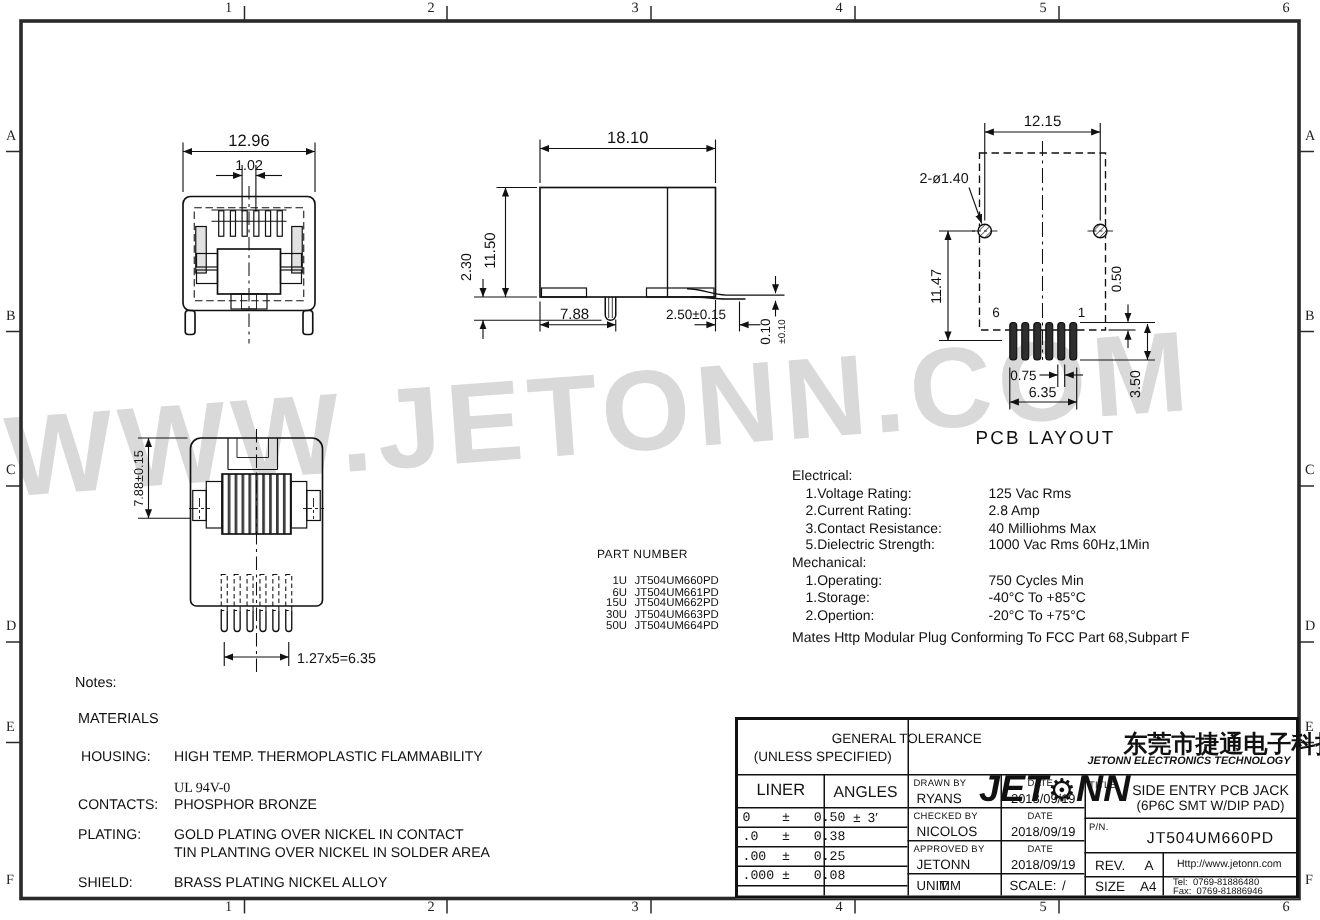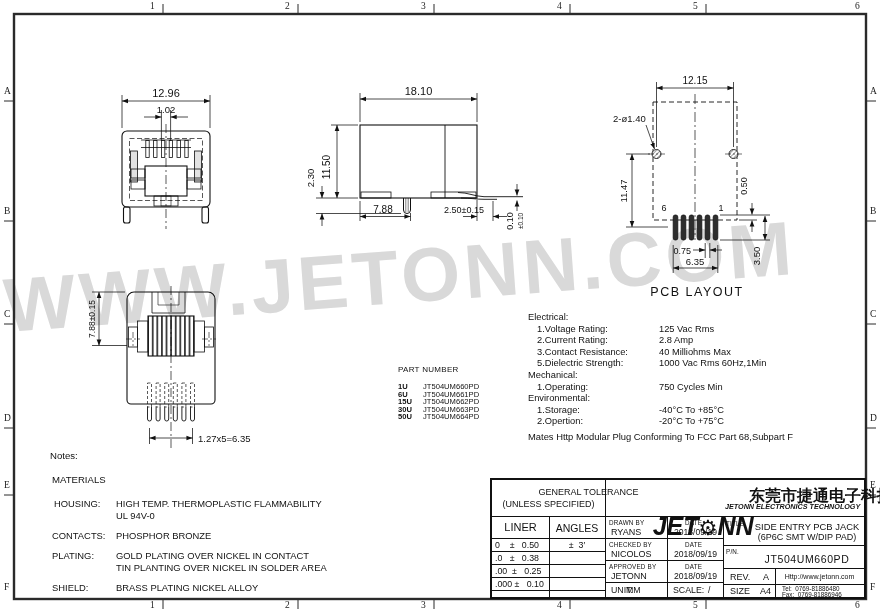--- a/index.html
+++ b/index.html
@@ -11,40 +11,40 @@
   .zone{position:absolute;font-family:"Liberation Serif","DejaVu Serif",serif;
         font-size:9.5px;color:#222;}
   #watermark{position:absolute;left:4px;top:266px;z-index:1;
     font-size:76px;font-weight:bold;letter-spacing:4px;color:#d9d9d9;
     transform:rotate(-4.2deg);transform-origin:0 50%;line-height:80px;}
   svg{position:absolute;left:0;top:0;z-index:2;}
   svg text{font-family:"Liberation Sans","DejaVu Sans",sans-serif;fill:#111;stroke:none;}
   .txtblock{z-index:3;}
   
   .prow{display:flex;line-height:7.6px;font-size:7.6px;}
-  .pqty{width:20px;text-align:left;font-weight:bold;}
+  .pqty{width:20px;text-align:right;}
   .ppn{padding-left:5px;}
   
   .spec{line-height:11.6px;font-size:9.3px;}
   .spec .hd{padding-left:0;}
   .spec .it{padding-left:9px;display:flex;}
   .slabel{width:122px;}
   
   .nlabel{position:absolute;left:6px;font-size:9.4px;}
   .nval{position:absolute;left:72px;font-size:9.4px;white-space:pre;}
   
   #tb{position:absolute;left:490px;top:478px;width:376px;height:121px;
       border:2px solid #111;box-sizing:border-box;background:#fff;z-index:4;}
   #tb .ln{position:absolute;background:#111;}
   #tb .t{white-space:pre;}
   .tiny{font-size:6.3px;letter-spacing:.2px;}
   .logo{font-style:italic;font-weight:bold;font-size:25px;letter-spacing:0px;}
   .gear{font-style:normal;font-size:21px;}
   .cjk{font-weight:bold;}
-  .pre{white-space:pre;}
+  .pre{white-space:pre;font-family:Liberation Mono, monospace;}
 </style>
 </head>
 <body>
 
 <div id="sheet">
 
   <div id="watermark">WWW.JETONN.COM</div>
 
   <span class="zone" style="left:150px;top:1px;">1</span>
   <span class="zone" style="left:285px;top:1px;">2</span>
@@ -333,38 +333,37 @@
       </div>
     <div class="it">
         <span class="slabel">5.Dielectric Strength:</span>
         <span>1000 Vac Rms 60Hz,1Min</span>
       </div>
     <div class="hd">Mechanical:</div>
     <div class="it">
         <span class="slabel">1.Operating:</span>
         <span>750 Cycles Min</span>
       </div>
-    <div class="hd">Environmental:</div>
     <div class="it">
         <span class="slabel">1.Storage:</span>
         <span>-40°C To +85°C</span>
       </div>
     <div class="it">
         <span class="slabel">2.Opertion:</span>
         <span>-20°C To +75°C</span>
       </div>
     <div style="margin-top:3px;font-size:9.4px;">Mates Http Modular Plug Conforming To FCC Part 68,Subpart F</div>
   </div>
 
   <div class="abs txtblock" style="left:44px;top:450px;width:420px;height:148px;">
     <span class="t" style="left:6px;top:0px;font-size:9.6px;">Notes:</span>
     <span class="t" style="left:8px;top:24px;font-size:9.6px;">MATERIALS</span>
     <span class="nlabel" style="top:48px;left:10px;">HOUSING:</span>
     <span class="nval" style="top:48px;">HIGH TEMP. THERMOPLASTIC FLAMMABILITY</span>
-    <span class="nval" style="top:60px;">UL 94V-0</span>
+    <span class="nval" style="top:71px;font-family:Liberation Serif, serif;">UL 94V-0</span>
     <span class="nlabel" style="top:80px;left:8px;">CONTACTS:</span>
     <span class="nval" style="top:80px;">PHOSPHOR BRONZE</span>
     <span class="nlabel" style="top:100px;left:8px;">PLATING:</span>
     <span class="nval" style="top:100px;">GOLD PLATING OVER NICKEL IN CONTACT</span>
     <span class="nval" style="top:112px;">TIN PLANTING OVER NICKEL IN SOLDER AREA</span>
     <span class="nlabel" style="top:132px;left:8px;">SHIELD:</span>
     <span class="nval" style="top:132px;">BRASS PLATING NICKEL ALLOY</span>
   </div>
 
   <div id="tb">
@@ -380,28 +379,28 @@
     <div class="ln" style="left:0;top:84px;width:113px;height:1px;"></div>
     <div class="ln" style="left:0;top:97px;width:113px;height:1px;"></div>
     <div class="ln" style="left:0;top:110px;width:113px;height:1px;"></div>
     <div class="ln" style="left:113px;top:58px;width:118px;height:1px;"></div>
     <div class="ln" style="left:113px;top:80px;width:118px;height:1px;"></div>
     <div class="ln" style="left:113px;top:102px;width:118px;height:1px;"></div>
     <div class="ln" style="left:231px;top:65px;width:141px;height:1px;"></div>
     <div class="ln" style="left:231px;top:88px;width:141px;height:1px;"></div>
     <div class="ln" style="left:231px;top:104px;width:141px;height:1px;"></div>
 
-    <span class="t" style="left:0;top:7px;width:113px;text-align:center;font-size:9px;padding-left:40px;">GENERAL TOLERANCE</span>
+    <span class="t" style="left:16px;top:7px;width:113px;text-align:center;font-size:9px;padding-left:40px;">GENERAL TOLERANCE</span>
     <span class="t" style="left:0;top:19px;width:113px;text-align:center;font-size:9px;">(UNLESS SPECIFIED)</span>
     <span class="t" style="left:0;top:41px;width:57px;text-align:center;font-size:11px;">LINER</span>
     <span class="t" style="left:57px;top:42px;width:56px;text-align:center;font-size:10.5px;">ANGLES</span>
     <span class="t pre" style="left:3px;top:60px;font-size:8.8px;">0    ±   0.50</span>
     <span class="t pre" style="left:3px;top:73px;font-size:8.8px;">.0   ±   0.38</span>
     <span class="t pre" style="left:3px;top:86px;font-size:8.8px;">.00  ±   0.25</span>
-    <span class="t pre" style="left:3px;top:99px;font-size:8.8px;">.000 ±   0.10</span>
+    <span class="t pre" style="left:3px;top:99px;font-size:8.8px;">.000 ±   0.08</span>
     <span class="t" style="left:57px;top:60px;width:56px;text-align:center;font-size:8.8px;">±  3′</span>
 
     <span class="t logo" style="left:119px;top:3px;">
       <span>JET</span><span class="gear">⚙</span><span>NN</span>
     </span>
     <span class="t cjk" style="left:233px;top:6px;font-size:16px;margin-left:24px;">东莞市捷通电子科技有限公司</span>
     <span class="t" style="left:233px;top:22px;font-size:7.2px;font-weight:bold;font-style:italic;">JETONN ELECTRONICS TECHNOLOGY</span>
 
     <span class="t tiny" style="left:117px;top:39px;">DRAWN BY</span>
     <span class="t" style="left:119px;top:47px;font-size:9px;">RYANS</span>

